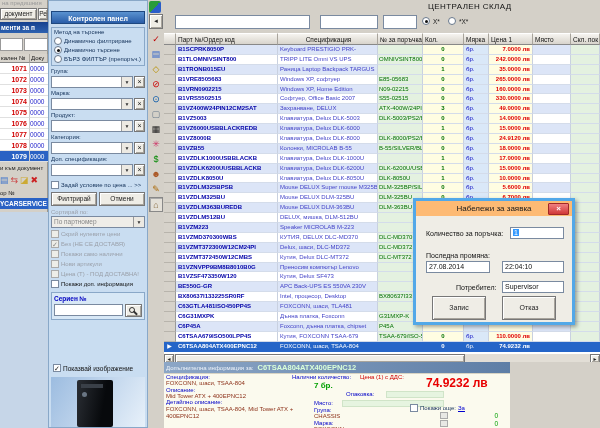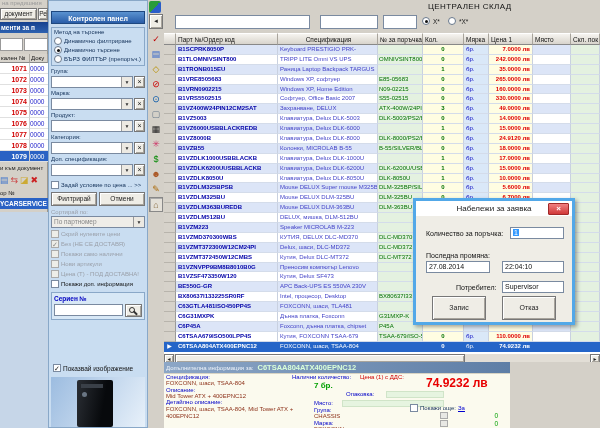--- a/index.html
+++ b/index.html
@@ -134,21 +134,21 @@
   .d-field { position:absolute; background:#E6F4E0; border:1px solid #D0E4C8; height:7px; }
   #d-more-link { color:#0000D0; text-decoration:underline; font-size:6px; }
   .d-more-row { position:absolute; display:flex; align-items:center; }
   .d-more-icon { width:8px; height:7px; background:#E8E8E4; border:1px solid #AAA; }
   .d-more-val { position:absolute; color:#00A000; font-size:6.5px; }
   #d-grayfill { position:absolute; left:346px; top:362px; width:90px; height:66px; background:#D4D0C8; }
 
   
   #dialog { position:absolute; left:413px; top:198px; width:162px; height:127px; background:#EFEDE6;
             border:3px solid #52A8E8; box-shadow:2px 2px 4px rgba(0,0,0,.35); }
-  #dlg-title { height:15px; text-align:center; font-size:8px; line-height:16px; color:#1A1A1A; background:#ffffff; }
+  #dlg-title { height:15px; text-align:center; font-size:8px; line-height:16px; color:#1A1A1A; background:#fdba74; }
   #dlg-close { position:absolute; right:3px; top:2px; width:21px; height:12px; background:linear-gradient(#F08080,#D03838);
                border:1px solid #A02828; color:#FFF; font-size:8px; font-weight:bold; line-height:10px; text-align:center; border-radius:1px; }
   .dlg-lbl { position:absolute; font-size:7px; color:#111; white-space:nowrap; }
   .dlg-box { position:absolute; height:12px; }
   #dlg-qty-val { background:#3399FF; color:#FFF; padding:0 1px; }
   .dlg-btn { position:absolute; width:54px; height:24px; line-height:22px; font-size:7px; }
 </style>
 </head>
 <body>
 

